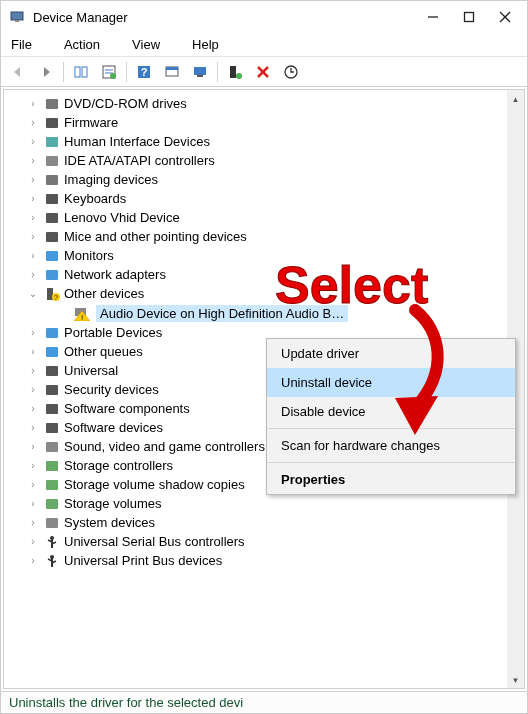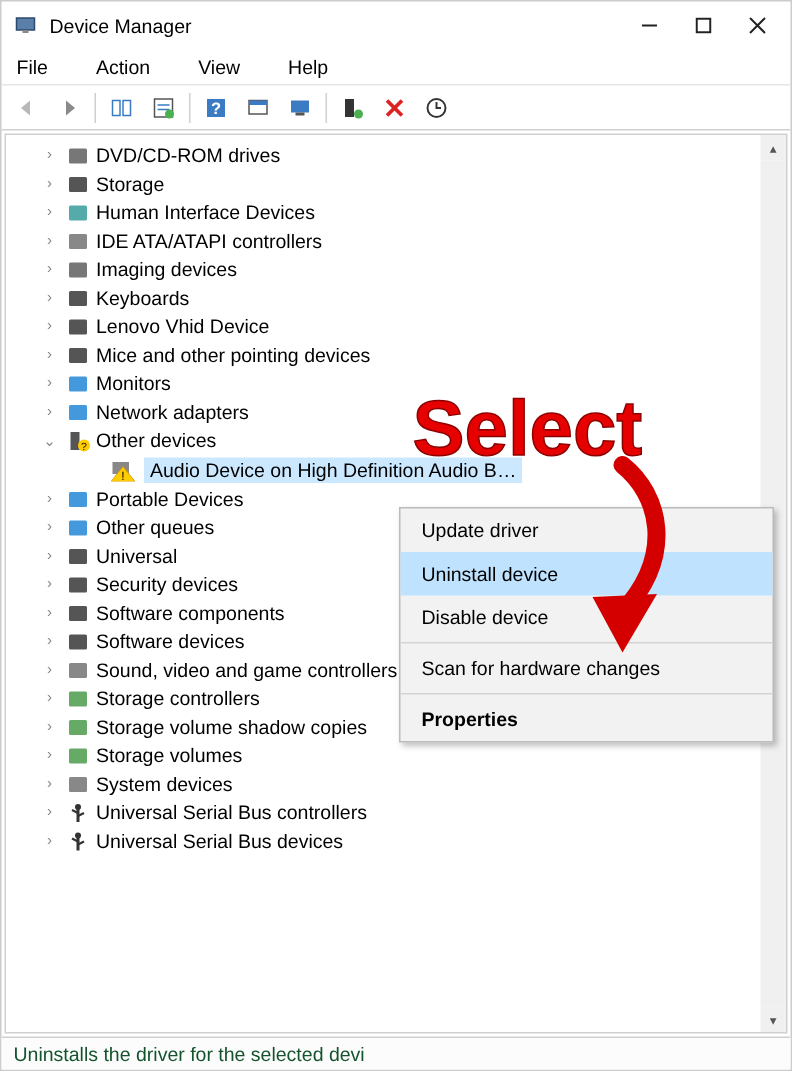--- a/index.html
+++ b/index.html
@@ -153,21 +153,21 @@
           </span>
           <span class="label">DVD/CD-ROM drives</span>
         </div>
         <div class="tree-row">
           <span class="exp">›</span>
           <span class="ic">
             <svg class="dev-ic">
               <rect x="2" y="3" width="12" height="10" rx="1" fill="#555"></rect>
             </svg>
           </span>
-          <span class="label">Storage</span>
+          <span class="label">Firmware</span>
         </div>
         <div class="tree-row">
           <span class="exp">›</span>
           <span class="ic">
             <svg class="dev-ic">
               <rect x="2" y="3" width="12" height="10" rx="1" fill="#5aa"></rect>
             </svg>
           </span>
           <span class="label">Human Interface Devices</span>
         </div>
@@ -367,21 +367,21 @@
         <div class="tree-row">
           <span class="exp">›</span>
           <span class="ic">
             <svg class="dev-ic">
               <circle cx="8" cy="4" r="2" fill="#333"></circle>
               <line x1="8" y1="4" x2="8" y2="14" stroke="#333" stroke-width="2"></line>
               <line x1="8" y1="8" x2="4" y2="6" stroke="#333" stroke-width="1.5"></line>
               <line x1="8" y1="10" x2="12" y2="8" stroke="#333" stroke-width="1.5"></line>
             </svg>
           </span>
-          <span class="label">Universal Serial Bus devices</span>
+          <span class="label">Universal Print Bus devices</span>
         </div>
       </div>
     <div class="scrollbar-arrow">▴</div>
     <div class="scrollbar-track"></div>
     <div class="scrollbar-arrow-down">▾</div>
   </div>
 
   <div class="statusbar">
     <span>Uninstalls the driver for the selected devi</span>
   </div>

